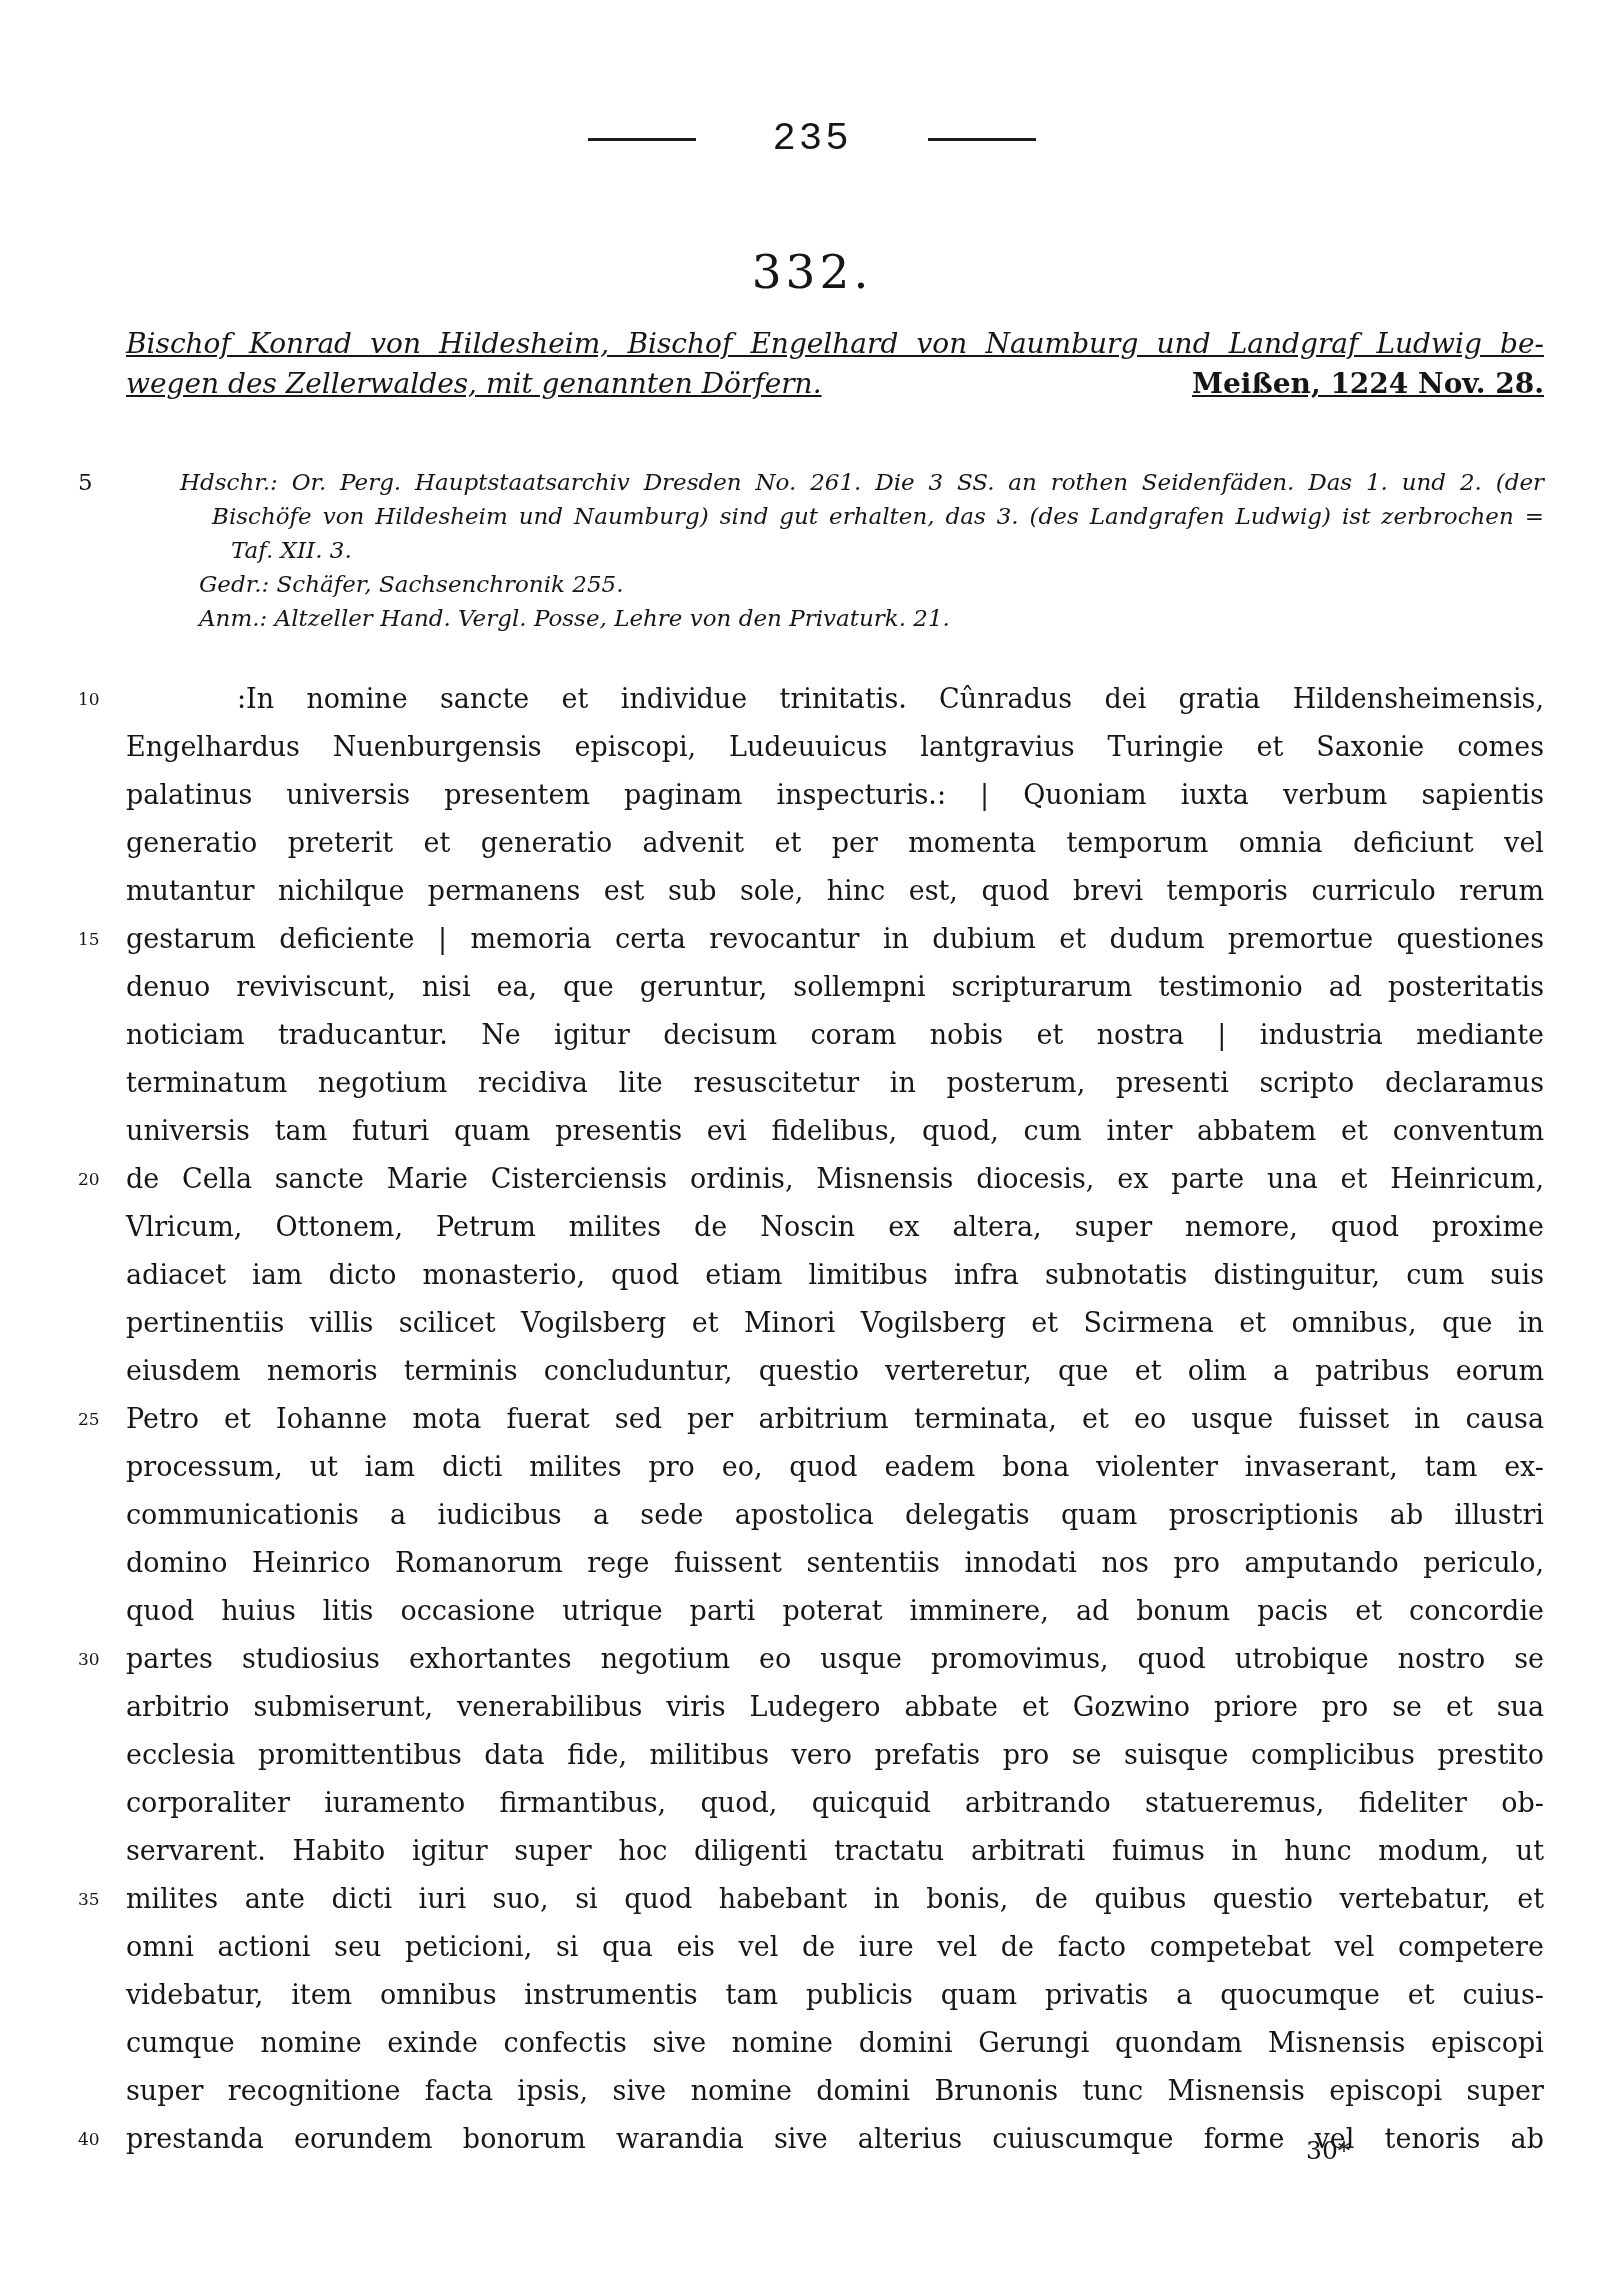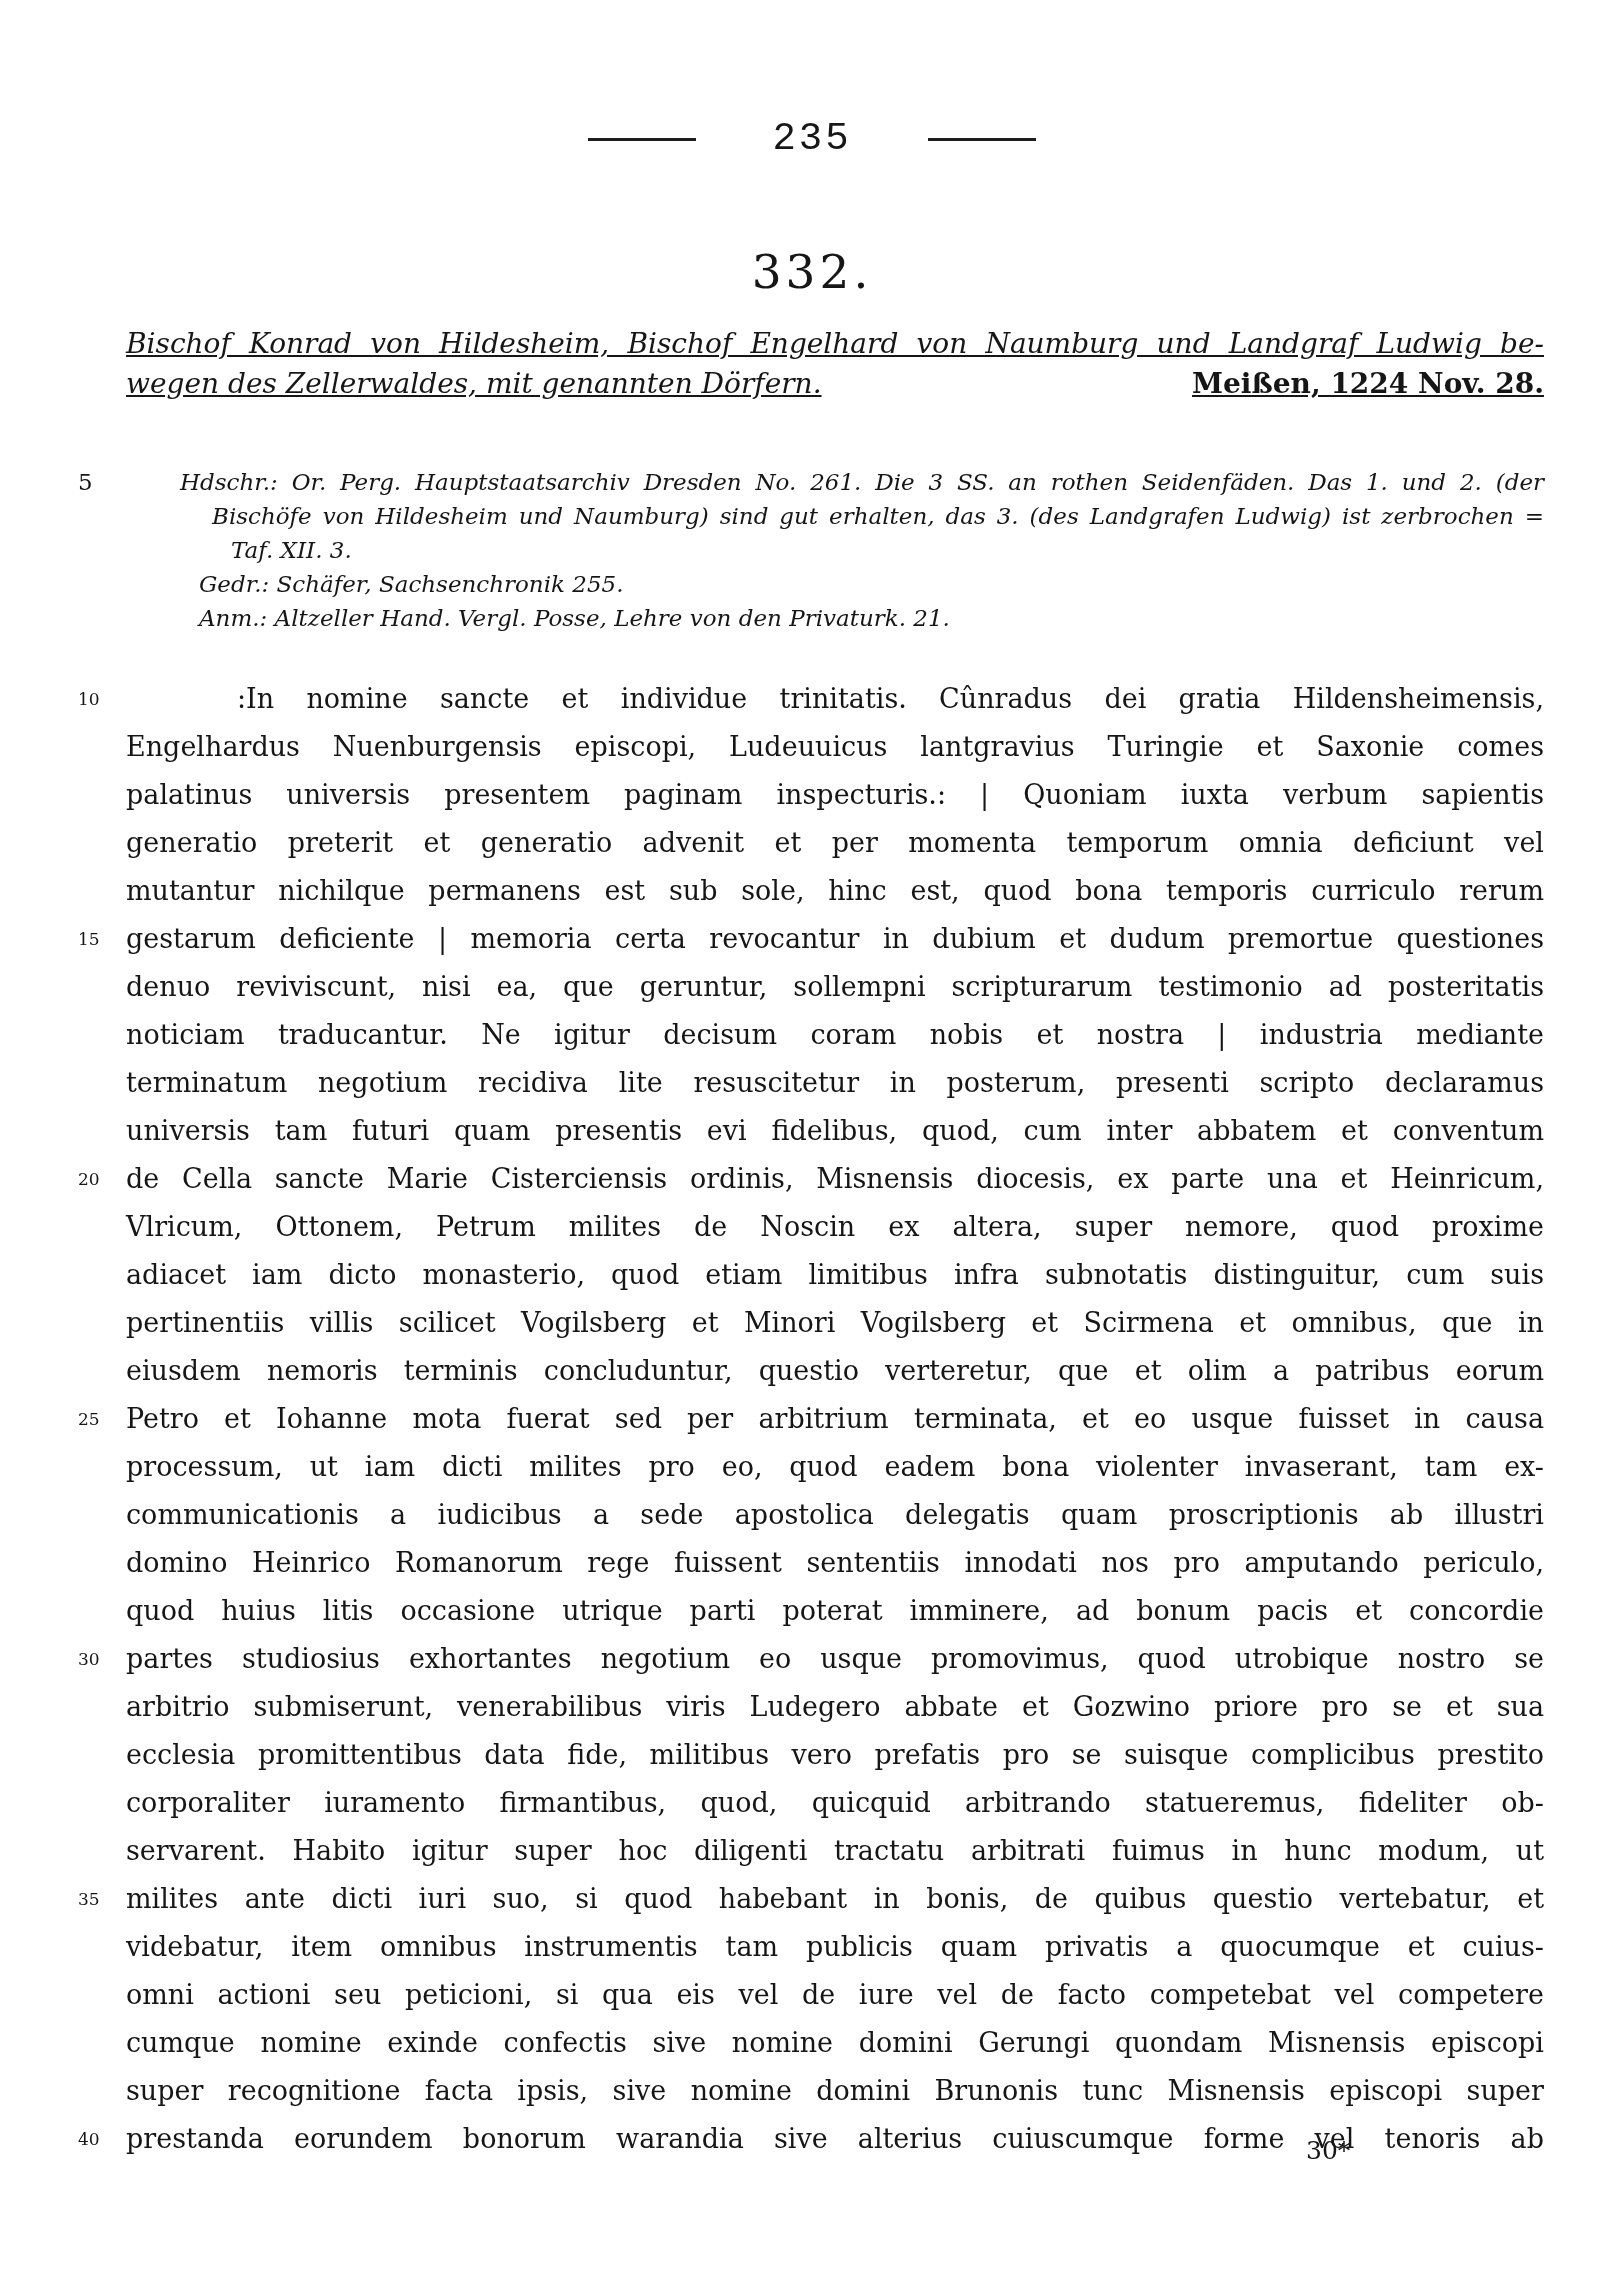--- a/index.html
+++ b/index.html
@@ -130,21 +130,21 @@
       <div class="body-line" style="">
       <span class="mnum"></span><span>Engelhardus Nuenburgensis episcopi, Ludeuuicus lantgravius Turingie et Saxonie comes</span>
     </div>
       <div class="body-line" style="">
       <span class="mnum"></span><span>palatinus universis presentem paginam inspecturis.: | Quoniam iuxta verbum sapientis</span>
     </div>
       <div class="body-line" style="">
       <span class="mnum"></span><span>generatio preterit et generatio advenit et per momenta temporum omnia deficiunt vel</span>
     </div>
       <div class="body-line" style="">
-      <span class="mnum"></span><span>mutantur nichilque permanens est sub sole, hinc est, quod bona temporis curriculo rerum</span>
+      <span class="mnum"></span><span>mutantur nichilque permanens est sub sole, hinc est, quod brevi temporis curriculo rerum</span>
     </div>
       <div class="body-line" style="">
       <span class="mnum">15</span><span>gestarum deficiente | memoria certa revocantur in dubium et dudum premortue questiones</span>
     </div>
       <div class="body-line" style="">
       <span class="mnum"></span><span>denuo reviviscunt, nisi ea, que geruntur, sollempni scripturarum testimonio ad posteritatis</span>
     </div>
       <div class="body-line" style="">
       <span class="mnum"></span><span>noticiam traducantur.  Ne igitur decisum coram nobis et nostra | industria mediante</span>
     </div>
@@ -196,26 +196,26 @@
       <div class="body-line" style="">
       <span class="mnum"></span><span>corporaliter iuramento firmantibus, quod, quicquid arbitrando statueremus, fideliter ob-</span>
     </div>
       <div class="body-line" style="">
       <span class="mnum"></span><span>servarent.  Habito igitur super hoc diligenti tractatu arbitrati fuimus in hunc modum, ut</span>
     </div>
       <div class="body-line" style="">
       <span class="mnum">35</span><span>milites ante dicti iuri suo, si quod habebant in bonis, de quibus questio vertebatur, et</span>
     </div>
       <div class="body-line" style="">
+      <span class="mnum"></span><span>omni actioni seu peticioni, si qua eis vel de iure vel de facto competebat vel competere</span>
+    </div>
+      <div class="body-line" style="">
       <span class="mnum"></span><span>videbatur, item omnibus instrumentis tam publicis quam privatis a quocumque et cuius-</span>
     </div>
       <div class="body-line" style="">
-      <span class="mnum"></span><span>omni actioni seu peticioni, si qua eis vel de iure vel de facto competebat vel competere</span>
-    </div>
-      <div class="body-line" style="">
       <span class="mnum"></span><span>cumque nomine exinde confectis sive nomine domini Gerungi quondam Misnensis episcopi</span>
     </div>
       <div class="body-line" style="">
       <span class="mnum"></span><span>super recognitione facta ipsis, sive nomine domini Brunonis tunc Misnensis episcopi super</span>
     </div>
       <div class="body-line" style="">
       <span class="mnum">40</span><span>prestanda eorundem bonorum warandia sive alterius cuiuscumque forme vel tenoris ab</span>
     </div>
   </div>
 

